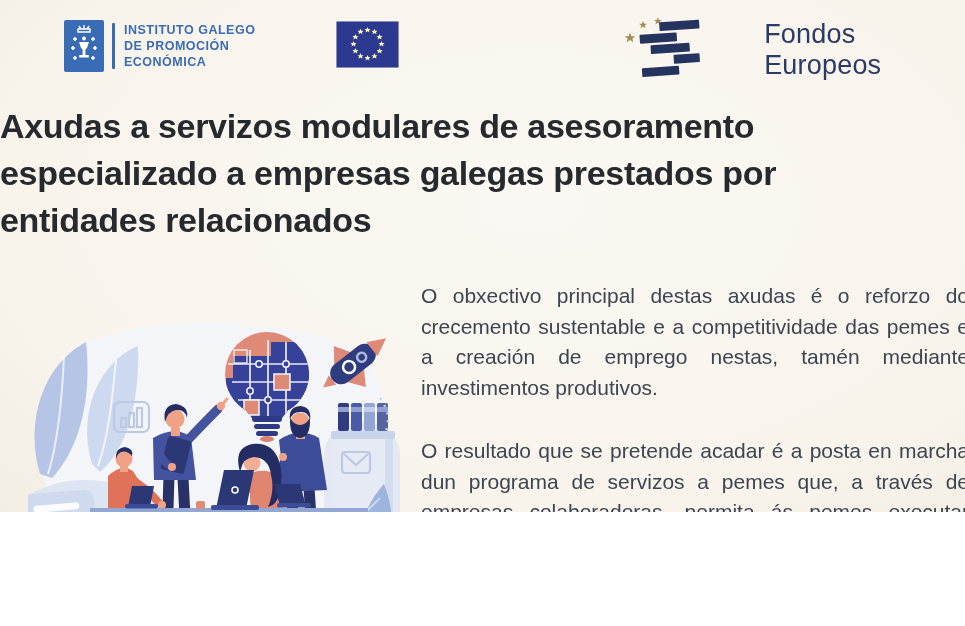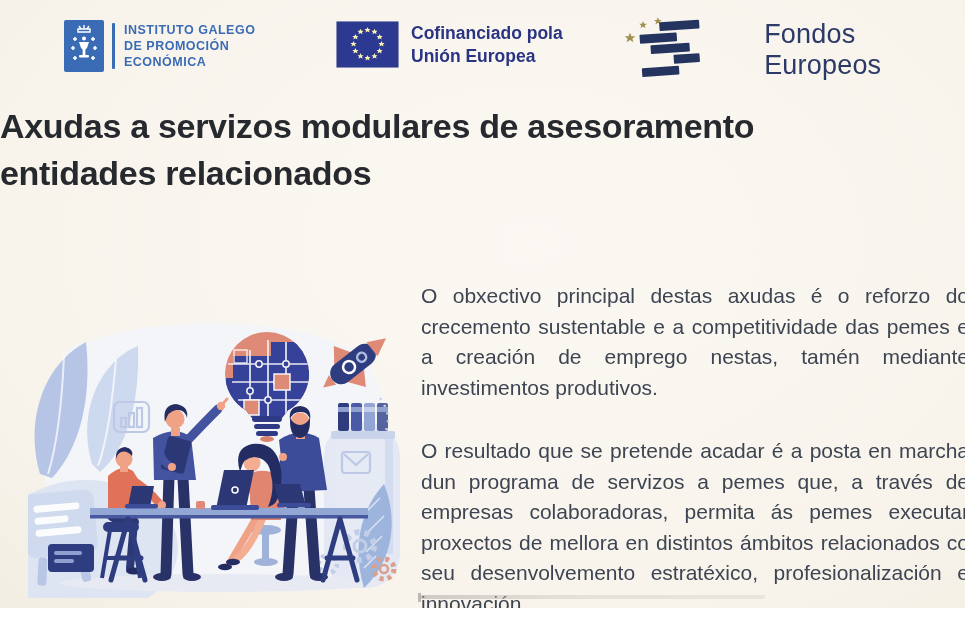--- a/index.html
+++ b/index.html
@@ -2,21 +2,21 @@
 <html><head>
 <meta charset="utf-8">
 <style>
   * { margin:0; padding:0; box-sizing:border-box; }
   html,body { width:965px; height:626px; }
   body {
     font-family:"Liberation Sans", sans-serif;
     background:#fff;
   }
   .page {
-    position:relative; width:965px; height:608px; overflow:hidden;
+    position:relative; width:965px; height:512px; overflow:hidden;
     background:radial-gradient(ellipse at 55% 40%, #fbf8f3 0%, #f8f4ec 70%, #f3eee3 100%);
   }
   
   .logo-igape { position:absolute; left:64px; top:20px; display:flex; align-items:center; }
   .igape-text {
     margin-left:9px; color:#3a6cb5; font-size:12.5px; font-weight:bold;
     letter-spacing:.5px; line-height:1.3;
   }
   .igape-sep { width:3px; height:46px; background:#3a6cb5; margin-left:8px; border-radius:1px; }
   .logo-eu { position:absolute; left:336px; top:21px; display:flex; align-items:center; }
@@ -94,24 +94,20 @@
         <use href="#st" transform="translate(12.1,21)"></use>
         <use href="#st" transform="translate(7,26.15)"></use>
         <use href="#st" transform="translate(0,28)"></use>
         <use href="#st" transform="translate(-7,26.15)"></use>
         <use href="#st" transform="translate(-12.1,21)"></use>
         <use href="#st" transform="translate(-14,14)"></use>
         <use href="#st" transform="translate(-12.1,7)"></use>
         <use href="#st" transform="translate(-7,1.85)"></use>
       </g>
     </svg>
-    <div class="eu-text">
-      <div>Cofinanciado pola</div>
-      <div>Unión Europea</div>
-    </div>
   </div>
 
   <div class="logo-fondos">
     <svg width="97" height="80" viewBox="0 0 97 80">
       <g fill="#a38f4f">
         <path transform="translate(14,27) scale(1.35)" d="M0,-4.2 L1.2,-1.3 L4.2,-1.3 L1.9,0.6 L2.7,3.5 L0,1.7 L-2.7,3.5 L-1.9,0.6 L-4.2,-1.3 L-1.2,-1.3 Z"></path>
         <path transform="translate(28,13)" d="M0,-4.2 L1.2,-1.3 L4.2,-1.3 L1.9,0.6 L2.7,3.5 L0,1.7 L-2.7,3.5 L-1.9,0.6 L-4.2,-1.3 L-1.2,-1.3 Z"></path>
         <path transform="translate(44,9)" d="M0,-4.2 L1.2,-1.3 L4.2,-1.3 L1.9,0.6 L2.7,3.5 L0,1.7 L-2.7,3.5 L-1.9,0.6 L-4.2,-1.3 L-1.2,-1.3 Z"></path>
       </g>
       <g fill="#25335f" transform="rotate(-4 50 35)">
@@ -120,20 +116,21 @@
         <rect x="36" y="34" width="42" height="9.5" rx="1"></rect>
         <rect x="60" y="46" width="28" height="9.5" rx="1"></rect>
         <rect x="25" y="58" width="40" height="9.5" rx="1"></rect>
       </g>
     </svg>
     <div class="fondos-text">Fondos Europeos</div>
   </div>
 
   <div class="title">
     <div>Axudas a servizos modulares de asesoramento</div>
+    <div>especializado a empresas galegas prestados por</div>
     <div>entidades relacionados</div>
   </div>
 
   <div class="body-col">
     <p>O obxectivo principal destas axudas é o reforzo do crecemento sustentable e a competitividade das pemes e a creación de emprego nestas, tamén mediante investimentos produtivos.</p>
     <p>O resultado que se pretende acadar é a posta en marcha dun programa de servizos a pemes que, a través de empresas colaboradoras, permita ás pemes executar proxectos de mellora en distintos ámbitos relacionados co seu desenvolvemento estratéxico, profesionalización e innovación.</p>
   </div>
 
   <svg class="illus" viewBox="0 0 372 292">
 

